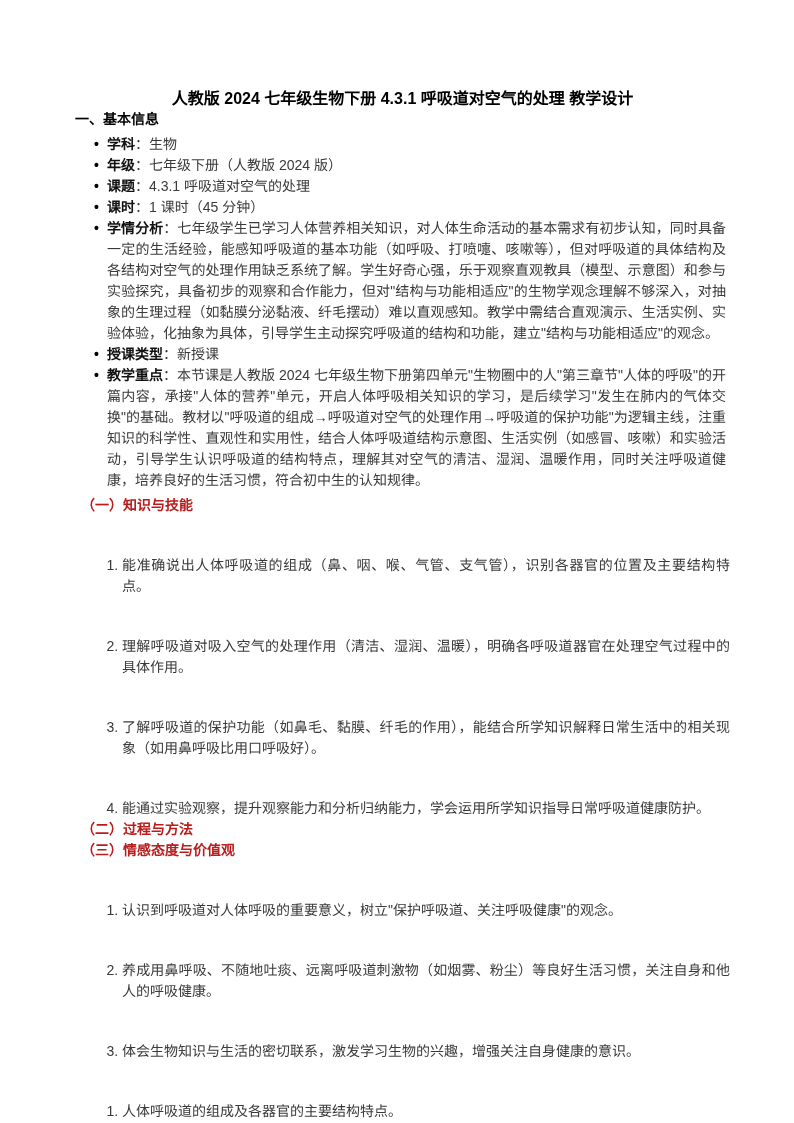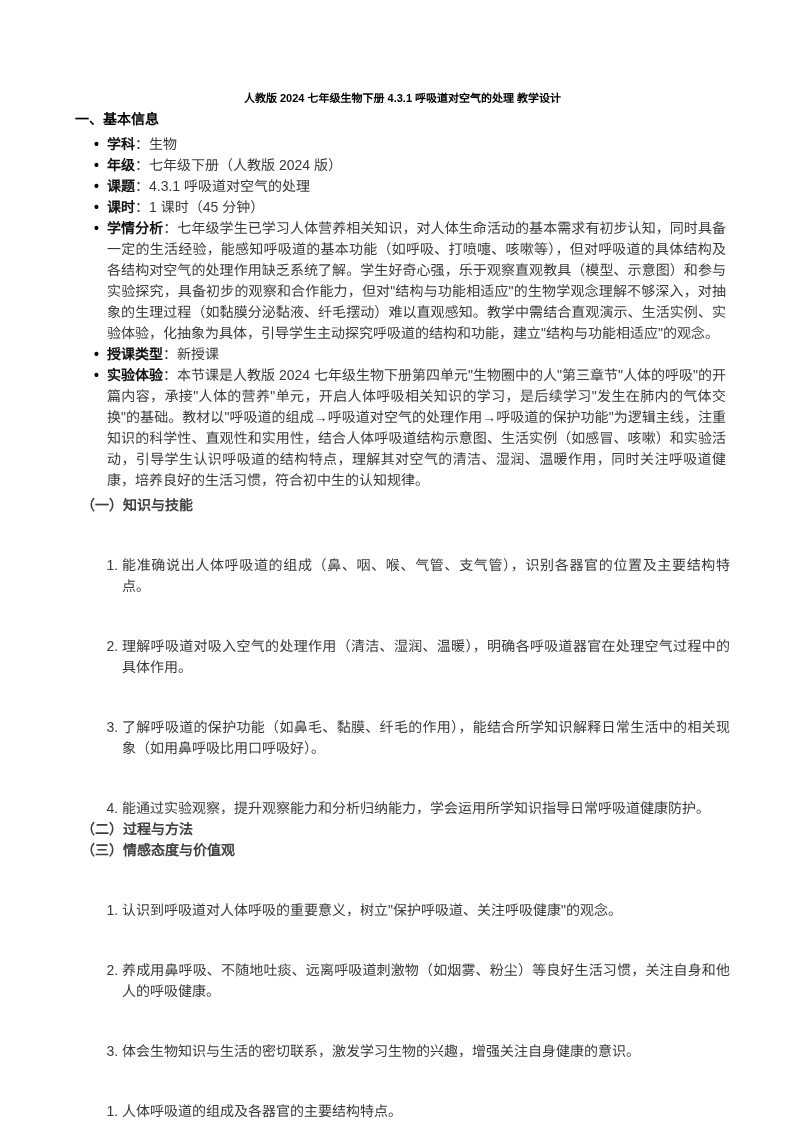--- a/index.html
+++ b/index.html
@@ -17,31 +17,31 @@
     padding: 88px 64px 40px 75px;
     overflow: hidden;
     font-family: "Liberation Sans", "DejaVu Sans", sans-serif;
     font-size: 14px;
     line-height: 21px;
     color: #3a3a3a;
   }
   .doc-title {
     text-align: center;
     font-weight: bold;
-    font-size: 11px;
+    font-size: 16px;
     color: #000000;
     white-space: nowrap;
   }
   .h1 {
     font-weight: bold;
     color: #000000;
   }
   .h2 {
     font-weight: bold;
-    color: #404040;
+    color: #b91c1c;
     padding-left: 6px;
   }
   ul.bullet-list {
     margin: 4px;
     padding: 0 0 0 28px;
     list-style: none;
   }
   ul.bullet-list > li {
     position: relative;
     text-align: justify;
@@ -79,21 +79,21 @@
 
   <div class="h1">一、基本信息</div>
 
   <ul class="bullet-list">
     <li><span class="label">学科</span><span class="sep">：</span><span>生物</span></li>
     <li><span class="label">年级</span><span class="sep">：</span><span>七年级下册（人教版 2024 版）</span></li>
     <li><span class="label">课题</span><span class="sep">：</span><span>4.3.1 呼吸道对空气的处理</span></li>
     <li><span class="label">课时</span><span class="sep">：</span><span>1 课时（45 分钟）</span></li>
     <li><span class="label">学情分析</span><span class="sep">：</span><span>七年级学生已学习人体营养相关知识，对人体生命活动的基本需求有初步认知，同时具备一定的生活经验，能感知呼吸道的基本功能（如呼吸、打喷嚏、咳嗽等），但对呼吸道的具体结构及各结构对空气的处理作用缺乏系统了解。学生好奇心强，乐于观察直观教具（模型、示意图）和参与实验探究，具备初步的观察和合作能力，但对"结构与功能相适应"的生物学观念理解不够深入，对抽象的生理过程（如黏膜分泌黏液、纤毛摆动）难以直观感知。教学中需结合直观演示、生活实例、实验体验，化抽象为具体，引导学生主动探究呼吸道的结构和功能，建立"结构与功能相适应"的观念。</span></li>
     <li><span class="label">授课类型</span><span class="sep">：</span><span>新授课</span></li>
-    <li><span class="label">实验体验</span><span class="sep">：</span><span>本节课是人教版 2024 七年级生物下册第四单元"生物圈中的人"第三章节"人体的呼吸"的开篇内容，承接"人体的营养"单元，开启人体呼吸相关知识的学习，是后续学习"发生在肺内的气体交换"的基础。教材以"呼吸道的组成→呼吸道对空气的处理作用→呼吸道的保护功能"为逻辑主线，注重知识的科学性、直观性和实用性，结合人体呼吸道结构示意图、生活实例（如感冒、咳嗽）和实验活动，引导学生认识呼吸道的结构特点，理解其对空气的清洁、湿润、温暖作用，同时关注呼吸道健康，培养良好的生活习惯，符合初中生的认知规律。</span></li>
+    <li><span class="label">教学重点</span><span class="sep">：</span><span>本节课是人教版 2024 七年级生物下册第四单元"生物圈中的人"第三章节"人体的呼吸"的开篇内容，承接"人体的营养"单元，开启人体呼吸相关知识的学习，是后续学习"发生在肺内的气体交换"的基础。教材以"呼吸道的组成→呼吸道对空气的处理作用→呼吸道的保护功能"为逻辑主线，注重知识的科学性、直观性和实用性，结合人体呼吸道结构示意图、生活实例（如感冒、咳嗽）和实验活动，引导学生认识呼吸道的结构特点，理解其对空气的清洁、湿润、温暖作用，同时关注呼吸道健康，培养良好的生活习惯，符合初中生的认知规律。</span></li>
   </ul>
 
 
   <div class="h2">（一）知识与技能</div>
   <ol class="num-list">
     <li><span>能准确说出人体呼吸道的组成（鼻、咽、喉、气管、支气管），识别各器官的位置及主要结构特点。</span></li>
     <li><span>理解呼吸道对吸入空气的处理作用（清洁、湿润、温暖），明确各呼吸道器官在处理空气过程中的具体作用。</span></li>
     <li><span>了解呼吸道的保护功能（如鼻毛、黏膜、纤毛的作用），能结合所学知识解释日常生活中的相关现象（如用鼻呼吸比用口呼吸好）。</span></li>
     <li><span>能通过实验观察，提升观察能力和分析归纳能力，学会运用所学知识指导日常呼吸道健康防护。</span></li>
   </ol>

